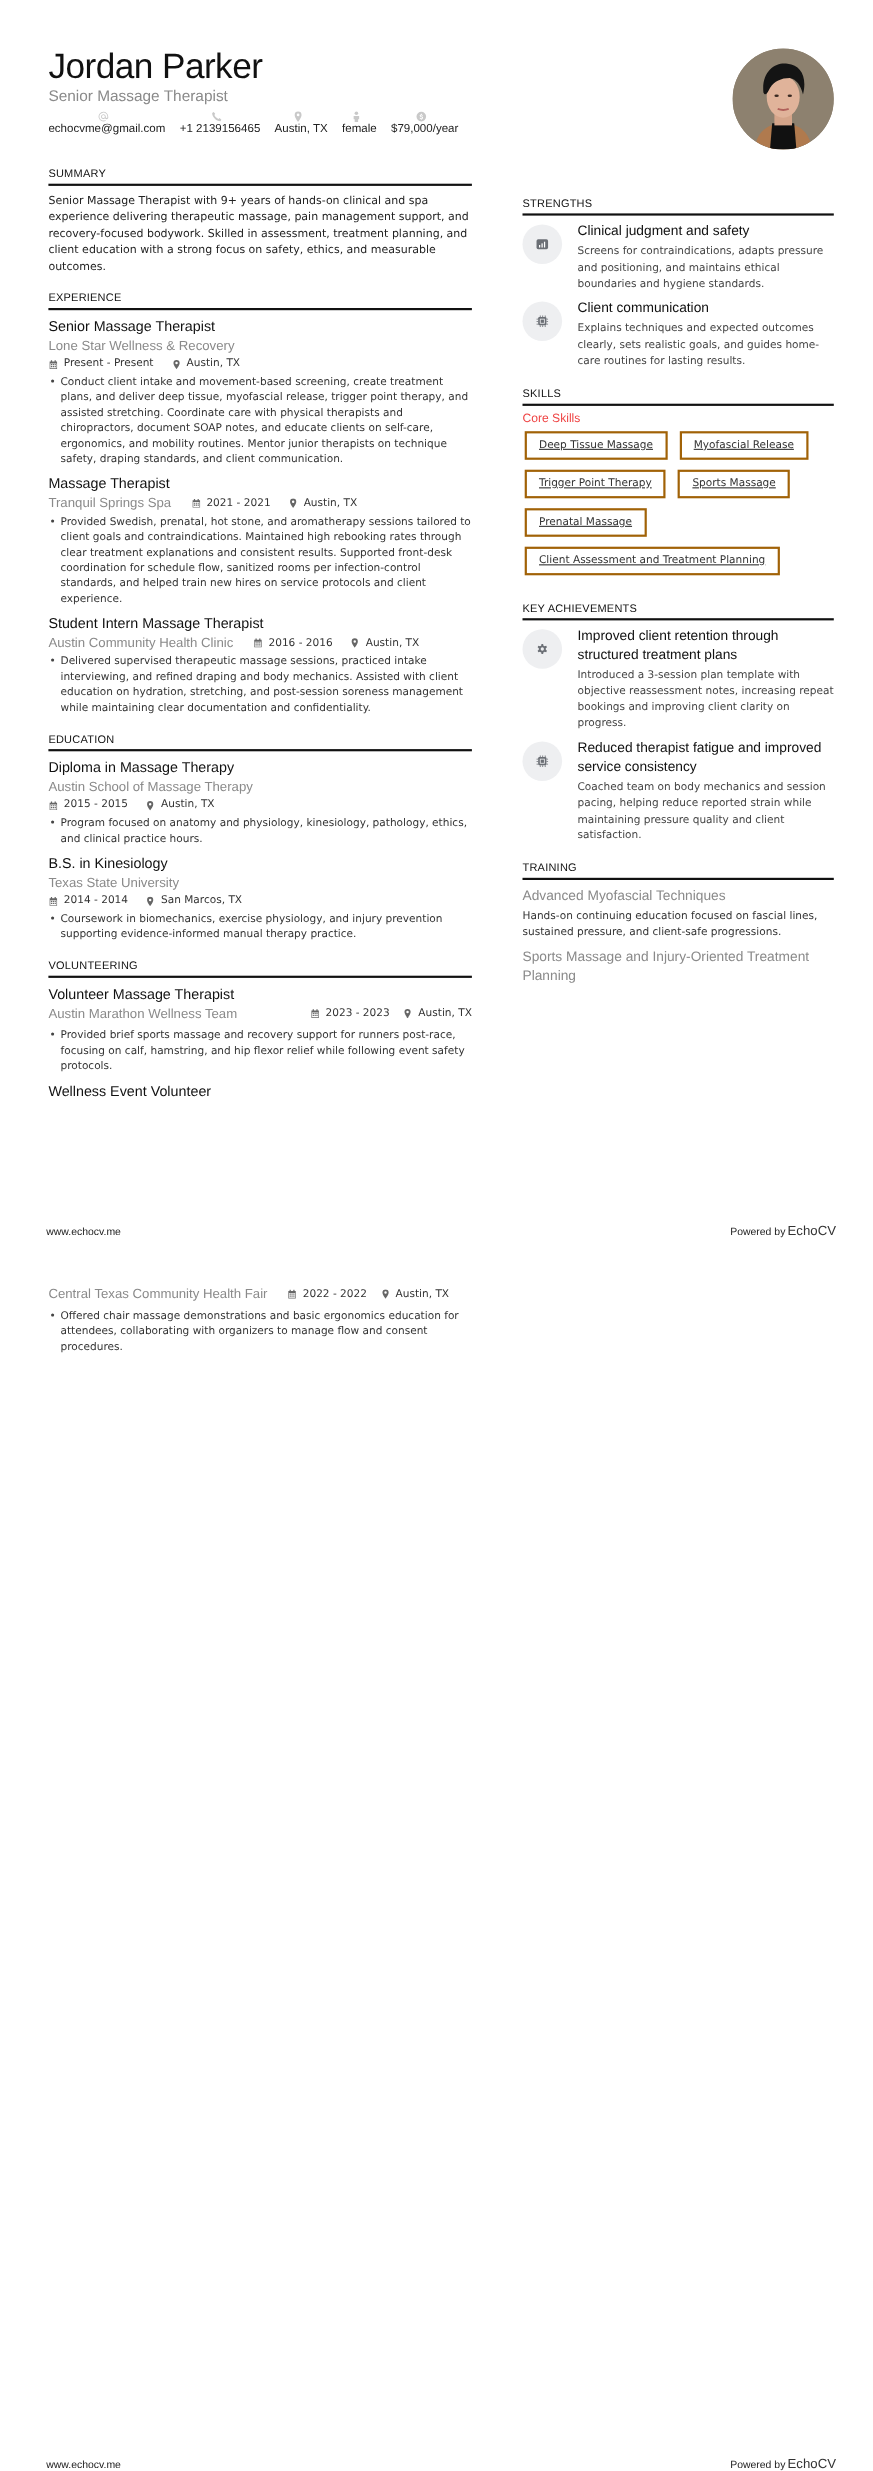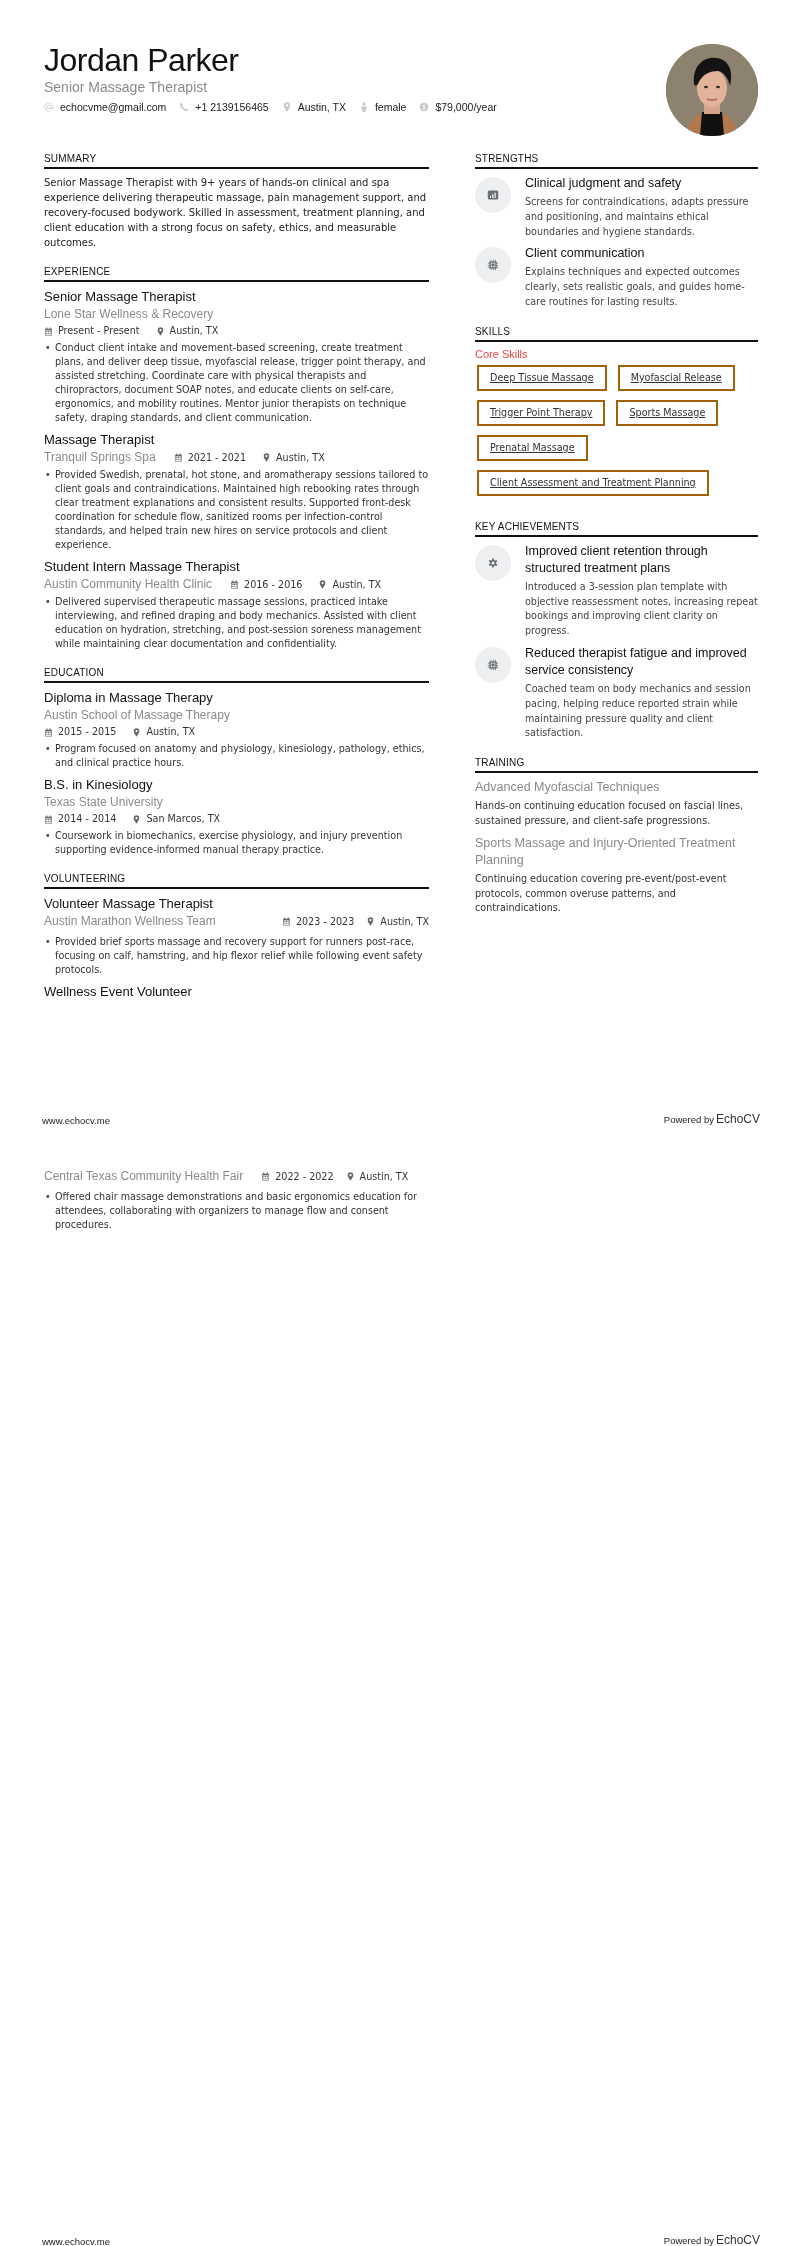--- a/index.html
+++ b/index.html
@@ -7,28 +7,28 @@
   body { position: relative; height: 2246px; font-family: "DejaVu Sans", sans-serif; color: #222; overflow: hidden; }
 
   .page { position: absolute; left: 0; width: 794px; }
   .page1 { top: 0; height: 1123px; }
   .page2 { top: 1123px; height: 1123px; }
 
   
   .name { position: absolute; left: 44px; top: 42px; font-family: "Liberation Sans", sans-serif; font-size: 32px; font-weight: 400; color: #111; letter-spacing: -0.5px; }
   .headline { position: absolute; left: 44px; top: 79px; font-family: "Liberation Sans", sans-serif; font-size: 14px; color: #8a8a8a; }
   .contacts { position: absolute; left: 44px; top: 101px; display: flex; align-items: center; font-size: 10.5px; color: #222; font-family: "Liberation Sans", sans-serif; }
-  .contact { display: flex; align-items: center; margin-right: 13px; }
+  .contact { display: flex; align-items: center; margin-right: 13px; flex-direction: column; }
   .cicon { display: inline-flex; width: 10px; height: 10px; margin-right: 6px; align-items: center; justify-content: center; }
   .cicon svg { width: 10px; height: 10px; fill: #c9c9c9; }
   .photo { position: absolute; left: 666px; top: 44px; width: 92px; height: 92px; border-radius: 50%; overflow: hidden; background: #8c7f6d; }
 
   
   .col-left { position: absolute; left: 44px; width: 385px; }
-  .col-right { position: absolute; left: 475px; width: 283px; }
+  .col-right { position: absolute; left: 475px; width: 283px; margin-top: 27px; }
 
   .section-title { font-family: "Liberation Sans", sans-serif; font-size: 10px; color: #111; letter-spacing: 0.2px; padding-bottom: 3px; border-bottom: 2px solid #111; margin-bottom: 6px; }
   .section { margin-bottom: 16px; }
   .summary-text { font-size: 10px; line-height: 15px; color: #222; }
 
   .entry { margin-bottom: 6px; }
   .entry-title { font-family: "Liberation Sans", sans-serif; font-size: 13px; color: #111; line-height: 18px; }
   .entry-org { font-family: "Liberation Sans", sans-serif; font-size: 12px; color: #8a8a8a; line-height: 17px; }
   .meta { display: flex; align-items: center; font-size: 9.6px; color: #333; line-height: 16px; }
   .meta-item { display: flex; align-items: center; margin-right: 16px; }
@@ -408,21 +408,20 @@
           <div class="feature-desc">Coached team on body mechanics and session pacing, helping reduce reported strain while maintaining pressure quality and client satisfaction.</div>
         </div>
       </div>
     </div>
 
     <div class="section">
       <div class="section-title">TRAINING</div>
       <div class="train-title">Advanced Myofascial Techniques</div>
       <div class="train-desc">Hands-on continuing education focused on fascial lines, sustained pressure, and client-safe progressions.</div>
       <div class="train-title">Sports Massage and Injury-Oriented Treatment Planning</div>
-      <div class="train-desc">Continuing education covering pre-event/post-event protocols, common overuse patterns, and contraindications.</div>
     </div>
   </div>
 
   <div class="footer-left" style="top:1115px;">www.echocv.me</div>
   <div class="footer-right" style="top:1112px;">
     <span>Powered by</span><span class="brand">EchoCV</span>
   </div>
 </div>
 
 <div class="page page2">

